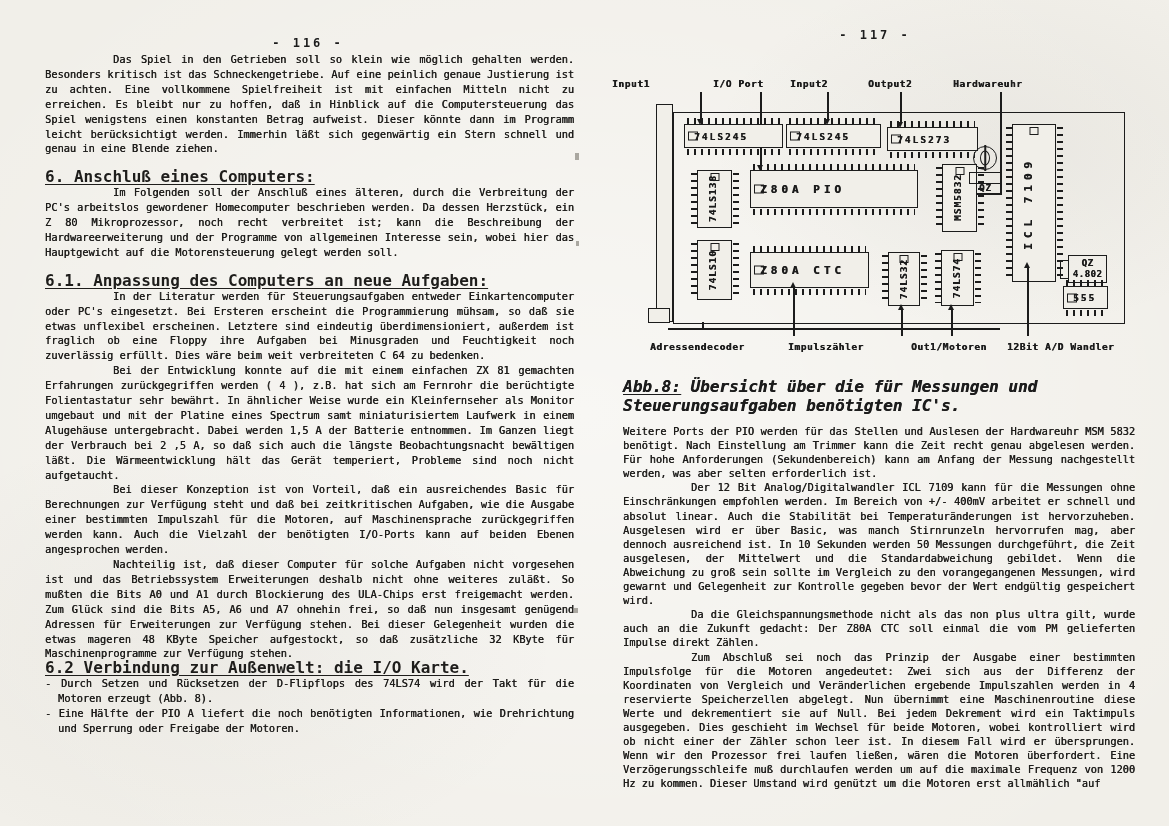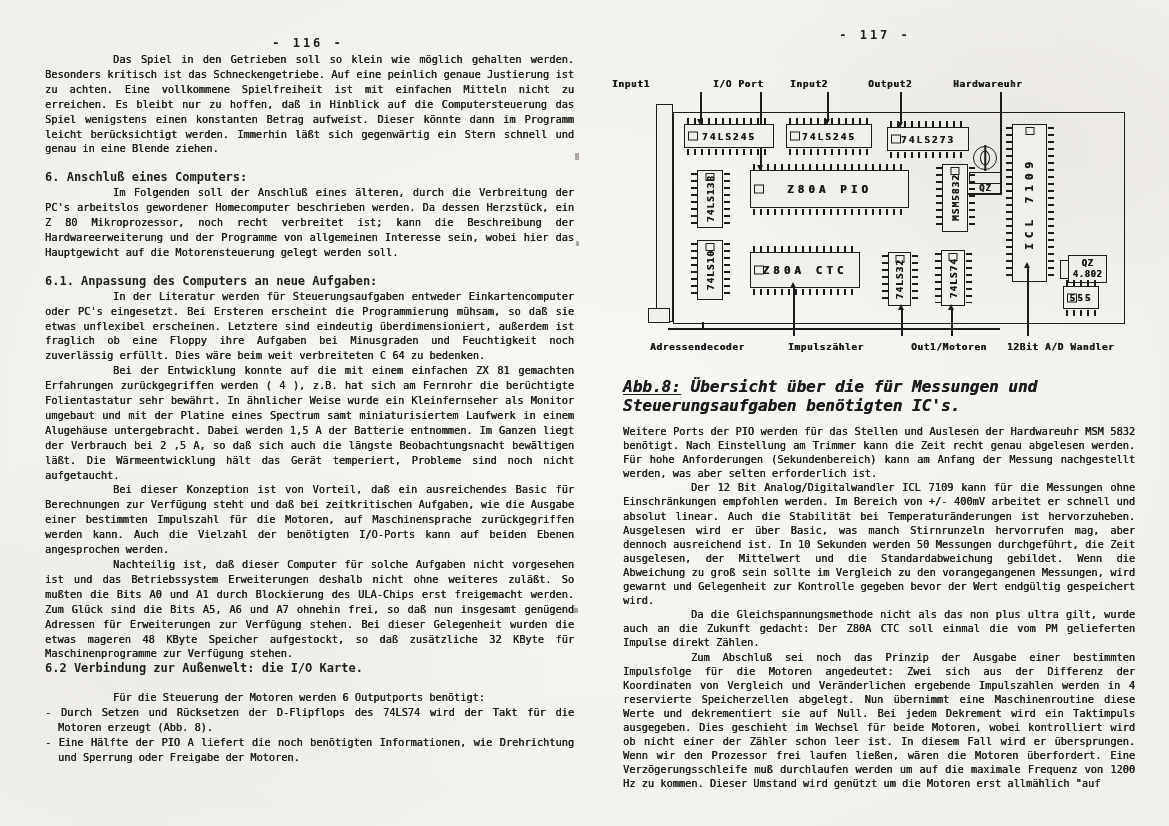--- a/index.html
+++ b/index.html
@@ -18,31 +18,31 @@
   .page-right{left:605px;width:540px;}
   .pageno{font-weight:bold;font-size:12px;letter-spacing:3px;text-align:center;}
   .page-left .pageno{margin-top:36px;}
   .page-right .pageno{margin-top:28px;}
   .col{font-size:10.3px;color:#1e1d1b;text-align:justify;}
   .page-left .col{line-height:14.9px;padding-left:3px;margin-top:2px;}
   .page-right .col{line-height:14.1px;padding-left:18px;width:512px;}
   .para{margin:0;text-shadow:0.35px 0 0 currentColor;}
   .ind{text-indent:68px;}
   .gap{margin-top:14px;}
-  .heading{margin:14px 0 0 0;font-size:12px;font-weight:bold;text-underline-offset:2px;text-align:left;}
+  .heading{margin:14px 0 0 0;font-size:16px;font-weight:bold;text-decoration:underline;text-underline-offset:2px;text-align:left;}
   .heading.nogap{margin-top:0;}
   .bullet{padding-left:13px;text-indent:-13px;}
   .caption{margin:7px 0 0 18px;font-style:italic;font-size:16px;font-weight:bold;text-shadow:0.3px 0 0 currentColor;}
   .caption .cap-label{text-decoration:underline;text-underline-offset:2px;}
   
   .diagram{position:relative;width:540px;height:300px;margin-top:28px;}
   .dlabel{position:absolute;font-size:9.5px;font-weight:bold;letter-spacing:0.6px;white-space:nowrap;text-shadow:0.4px 0 0 currentColor;}
   .busbar{position:absolute;border:1.8px solid #1c1c1c;background:#f1efe9;}
   .obox{position:absolute;border:1.8px solid #1c1c1c;}
-  .chip{position:absolute;border:1.7px solid #1c1c1c;background:#f1efe9;display:flex;align-items:center;justify-content:center;font-weight:bold;white-space:nowrap;}
+  .chip{position:absolute;border:1.7px solid #1c1c1c;background:#f1efe9;display:flex;align-items:center;justify-content:flex-start;font-weight:bold;white-space:nowrap;padding-left:9px;}
   .chip .lbl{font-size:9.5px;letter-spacing:2px;text-shadow:0.4px 0 0 currentColor;}
   .chip.big .lbl{font-size:11px;letter-spacing:4px;}
   .chip.vert .lbl{writing-mode:vertical-rl;transform:rotate(180deg);letter-spacing:1px;}
   .chip.vert.big .lbl{letter-spacing:5px;}
   .notch{position:absolute;left:3px;top:50%;transform:translateY(-50%);width:8px;height:7px;border:1.4px solid #1c1c1c;}
   .chip.vert .notch{left:50%;top:2px;transform:translateX(-50%);width:7px;height:6px;}
   .pins-top,.pins-bottom{position:absolute;left:2px;right:2px;height:6px;background:repeating-linear-gradient(to right,#1c1c1c 0 1.6px,transparent 1.6px 7px);}
   .pins-top{top:-7.5px;}
   .pins-bottom{bottom:-7.5px;}
   .pins-left,.pins-right{position:absolute;top:2px;bottom:2px;width:6px;background:repeating-linear-gradient(to bottom,#1c1c1c 0 1.6px,transparent 1.6px 7px);}
@@ -71,21 +71,20 @@
     <div class="col">
       <p class="para ind">Das Spiel in den Getrieben soll so klein wie möglich gehalten werden. Besonders kritisch ist das Schneckengetriebe. Auf eine peinlich genaue Justierung ist zu achten. Eine vollkommene Spielfreiheit ist mit einfachen Mitteln nicht zu erreichen. Es bleibt nur zu hoffen, daß in Hinblick auf die Computersteuerung das Spiel wenigstens einen konstanten Betrag aufweist. Dieser könnte dann im Programm leicht berücksichtigt werden. Immerhin läßt sich gegenwärtig ein Stern schnell und genau in eine Blende ziehen.</p>
       <h3 class="heading">6. Anschluß eines Computers:</h3>
       <p class="para ind">Im Folgenden soll der Anschluß eines älteren, durch die Verbreitung der PC's arbeitslos gewordener Homecomputer beschrieben werden. Da dessen Herzstück, ein Z 80 Mikroprozessor, noch recht verbreitet ist; kann die Beschreibung der Hardwareerweiterung und der Programme von allgemeinen Interesse sein, wobei hier das Hauptgewicht auf die Motorensteuerung gelegt werden soll.</p>
       <h3 class="heading">6.1. Anpassung des Computers an neue Aufgaben:</h3>
       <p class="para ind">In der Literatur werden für Steuerungsaufgaben entweder Einkartencomputer oder PC's eingesetzt. Bei Ersteren erscheint die Programmierung mühsam, so daß sie etwas unflexibel erscheinen. Letztere sind eindeutig überdimensioniert, außerdem ist fraglich ob eine Floppy ihre Aufgaben bei Minusgraden und Feuchtigkeit noch zuverlässig erfüllt. Dies wäre beim weit verbreiteten C 64 zu bedenken.</p>
       <p class="para ind">Bei der Entwicklung konnte auf die mit einem einfachen ZX 81 gemachten Erfahrungen zurückgegriffen werden ( 4 ), z.B. hat sich am Fernrohr die berüchtigte Folientastatur sehr bewährt. In ähnlicher Weise wurde ein Kleinfernseher als Monitor umgebaut und mit der Platine eines Spectrum samt miniaturisiertem Laufwerk in einem Alugehäuse untergebracht. Dabei werden 1,5 A der Batterie entnommen. Im Ganzen liegt der Verbrauch bei 2 ,5 A, so daß sich auch die längste Beobachtungsnacht bewältigen läßt. Die Wärmeentwicklung hält das Gerät temperiert, Probleme sind noch nicht aufgetaucht.</p>
       <p class="para ind">Bei dieser Konzeption ist von Vorteil, daß ein ausreichendes Basic für Berechnungen zur Verfügung steht und daß bei zeitkritischen Aufgaben, wie die Ausgabe einer bestimmten Impulszahl für die Motoren, auf Maschinensprache zurückgegriffen werden kann. Auch die Vielzahl der benötigten I/O-Ports kann auf beiden Ebenen angesprochen werden.</p>
       <p class="para ind">Nachteilig ist, daß dieser Computer für solche Aufgaben nicht vorgesehen ist und das Betriebssystem Erweiterungen deshalb nicht ohne weiteres zuläßt. So mußten die Bits A0 und A1 durch Blockierung des ULA-Chips erst freigemacht werden. Zum Glück sind die Bits A5, A6 und A7 ohnehin frei, so daß nun insgesamt genügend Adressen für Erweiterungen zur Verfügung stehen. Bei dieser Gelegenheit wurden die etwas mageren 48 KByte Speicher aufgestockt, so daß zusätzliche 32 KByte für Maschinenprogramme zur Verfügung stehen.</p>
       <h3 class="heading nogap">6.2 Verbindung zur Außenwelt: die I/O Karte.</h3>
-      <p class="para ind gap">Für die Steuerung der Motoren werden 6 Outputports benötigt:</p>
       <p class="para bullet">- Durch Setzen und Rücksetzen der D-Flipflops des 74LS74 wird der Takt für die Motoren erzeugt (Abb. 8).</p>
       <p class="para bullet">- Eine Hälfte der PIO A liefert die noch benötigten Informationen, wie Drehrichtung und Sperrung oder Freigabe der Motoren.</p>
     </div>
   </div>
 
   <div class="artifact" style="left:575px;top:153px;width:4px;height:7px;"></div>
   <div class="artifact" style="left:576px;top:241px;width:3px;height:5px;"></div>
   <div class="artifact" style="left:574px;top:608px;width:4px;height:5px;"></div>
 
   <div class="page page-right">

